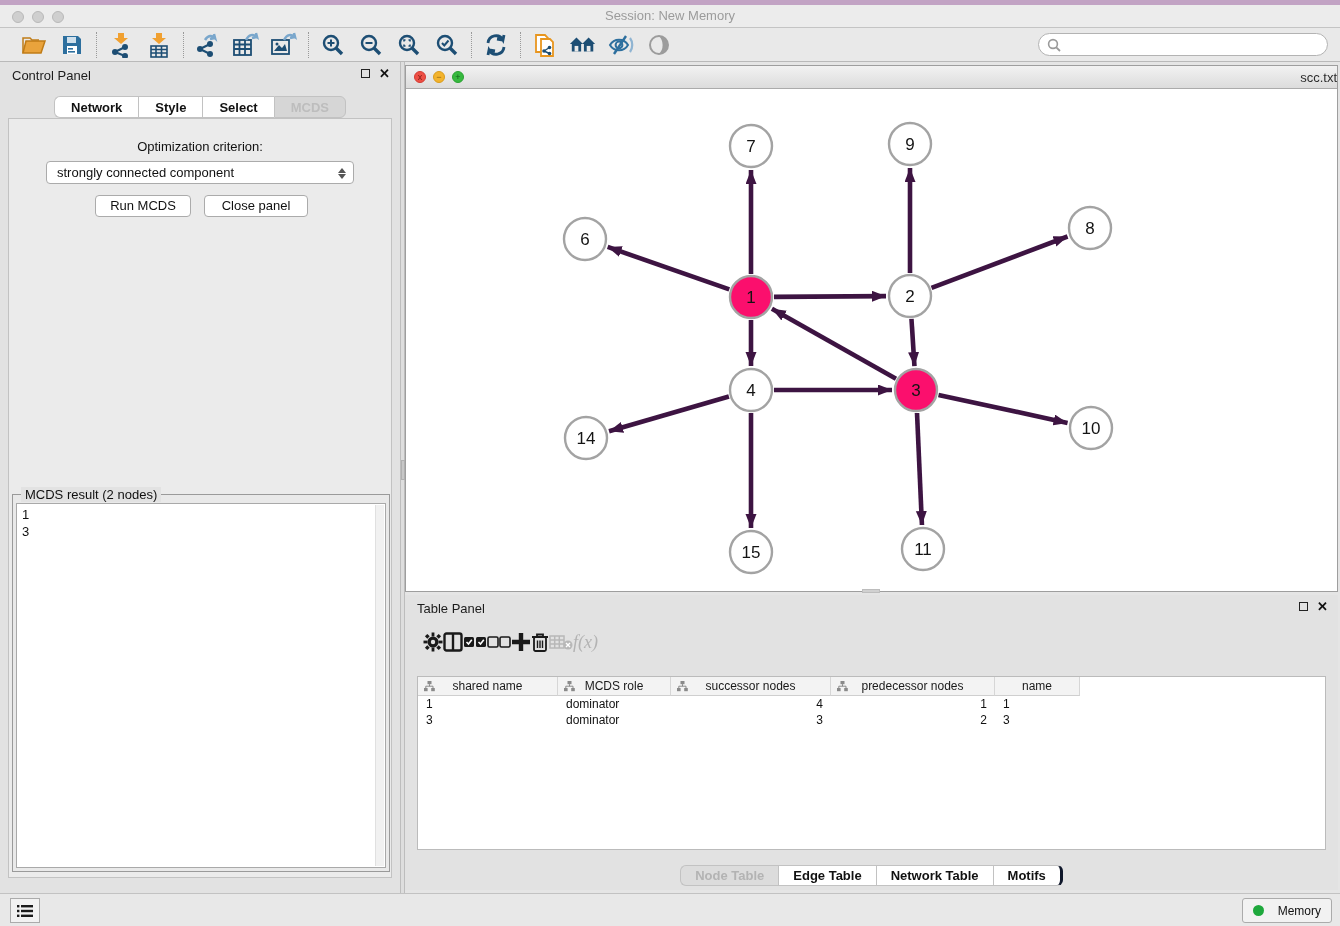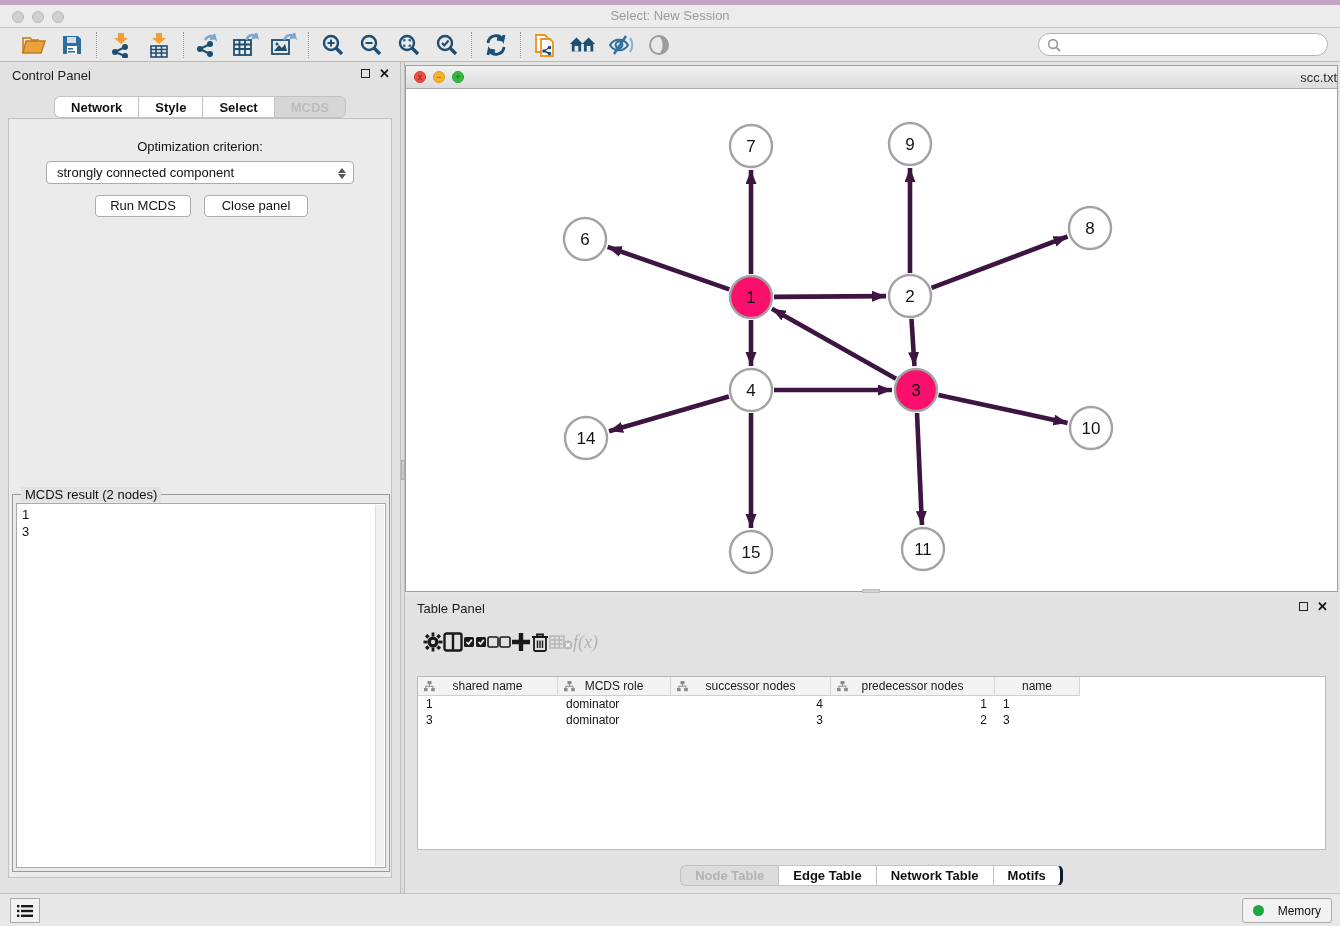--- a/index.html
+++ b/index.html
@@ -106,21 +106,21 @@
 </head>
 <body>
 
 <div id="titlebar">
   <div class="accent"></div>
   <div class="tl-group">
     <div class="tl"></div>
     <div class="tl"></div>
     <div class="tl"></div>
   </div>
-  <div id="window-title">Select: New Session</div>
+  <div id="window-title">Session: New Memory</div>
 </div>
 
 <div id="toolbar">
   <div class="tb-group">
     <div class="tb-icon">
       <svg width="26" height="22" viewBox="0 0 26 22">
           <path d="M2 19 L5 7 L24 7 L20 19 Z" fill="#e9a33c" stroke="#c07c17" stroke-width="1.5"></path>
           <path d="M2 19 L2 4 L9 4 L11 6 L18 6" fill="none" stroke="#c07c17" stroke-width="1.5"></path>
         </svg>
     </div>

